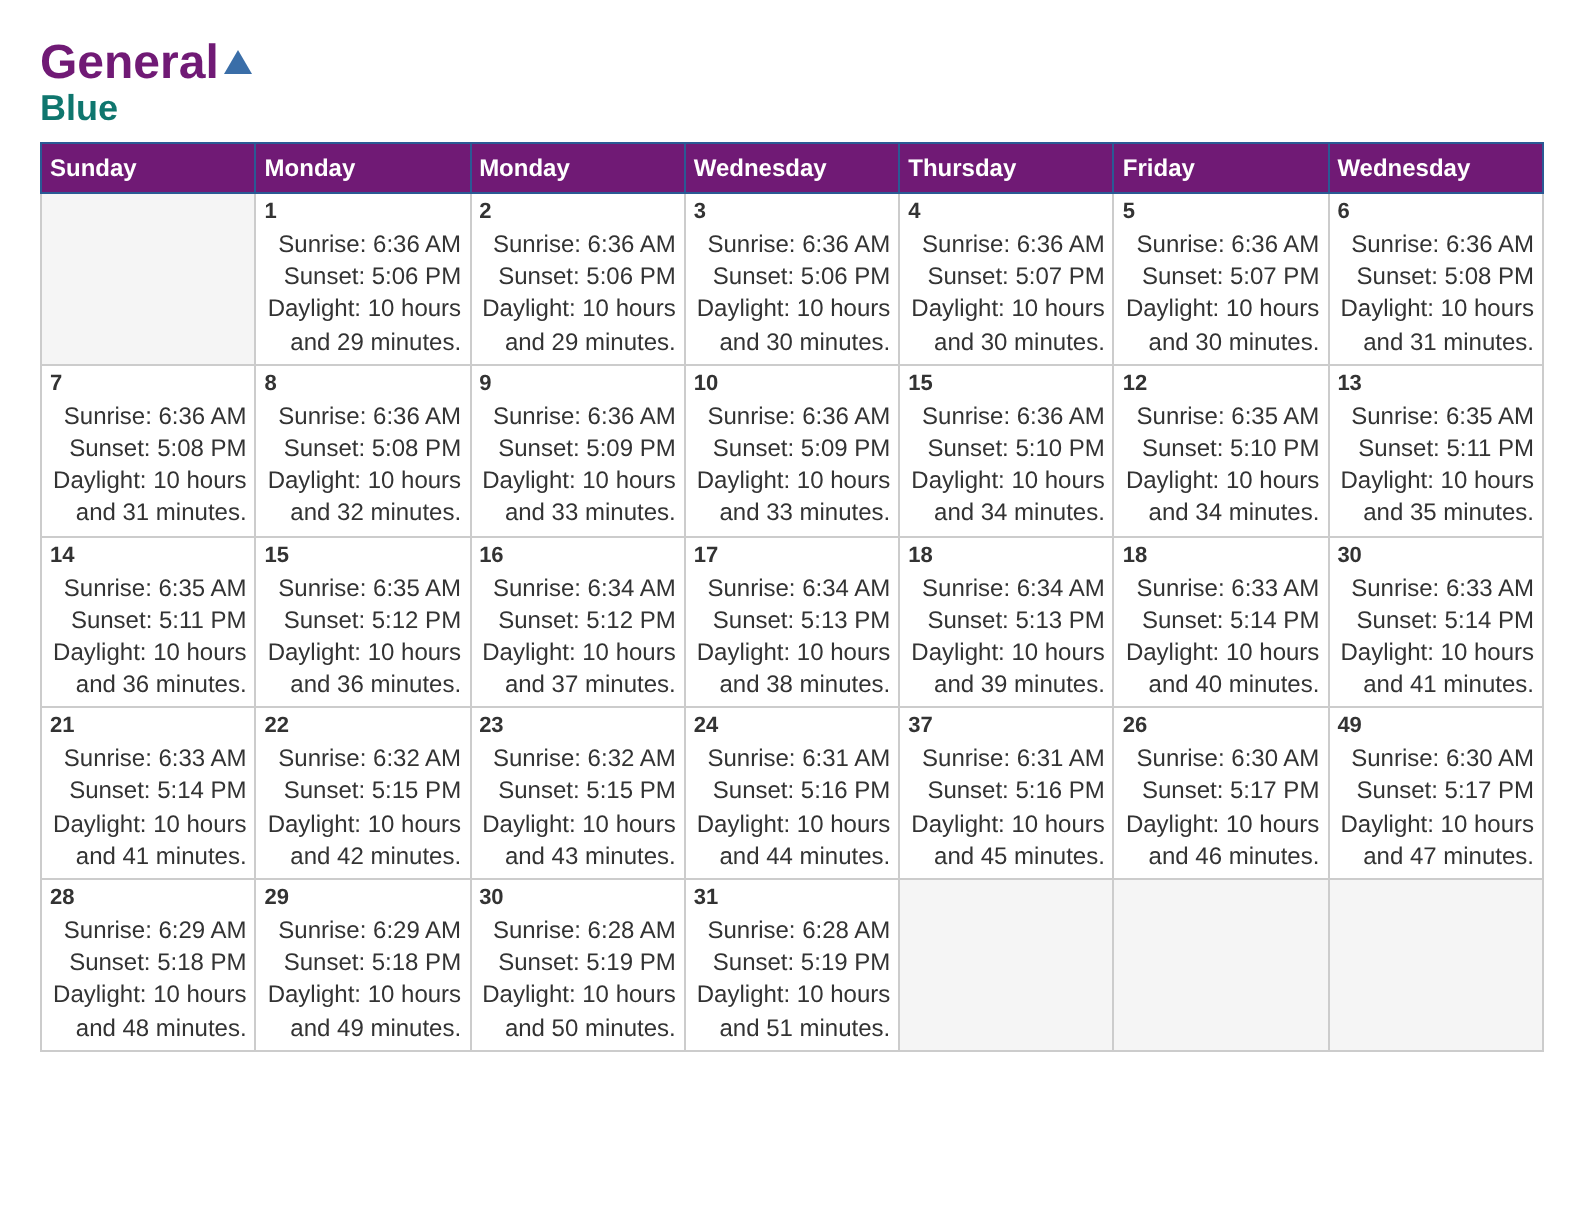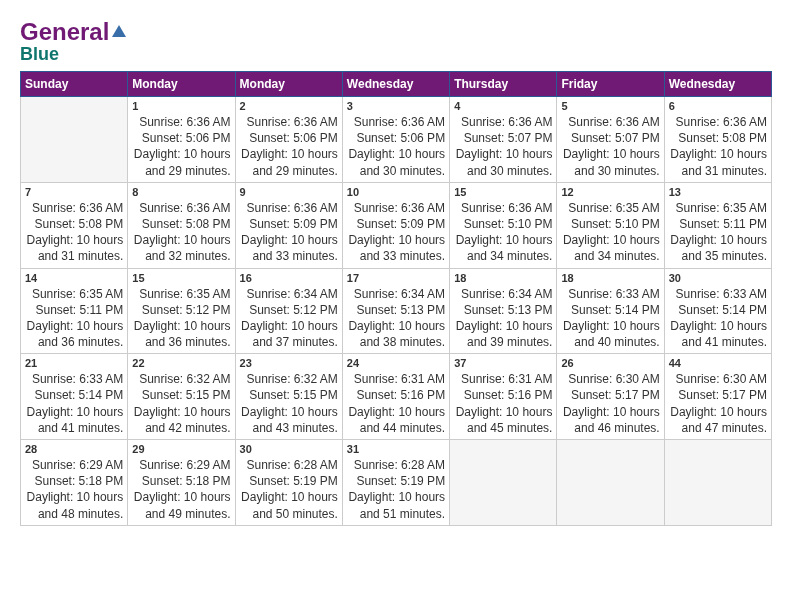--- a/index.html
+++ b/index.html
@@ -298,21 +298,21 @@
 and 45 minutes.</div>
           </td>
           <td>
             <span class="day-number">26</span>
             <div class="day-info" style="white-space: pre-line;">Sunrise: 6:30 AM
 Sunset: 5:17 PM
 Daylight: 10 hours
 and 46 minutes.</div>
           </td>
           <td>
-            <span class="day-number">44</span>
+            <span class="day-number">49</span>
             <div class="day-info" style="white-space: pre-line;">Sunrise: 6:30 AM
 Sunset: 5:17 PM
 Daylight: 10 hours
 and 47 minutes.</div>
           </td>
         </tr>
         <tr>
           <td>
             <span class="day-number">28</span>
             <div class="day-info" style="white-space: pre-line;">Sunrise: 6:29 AM

